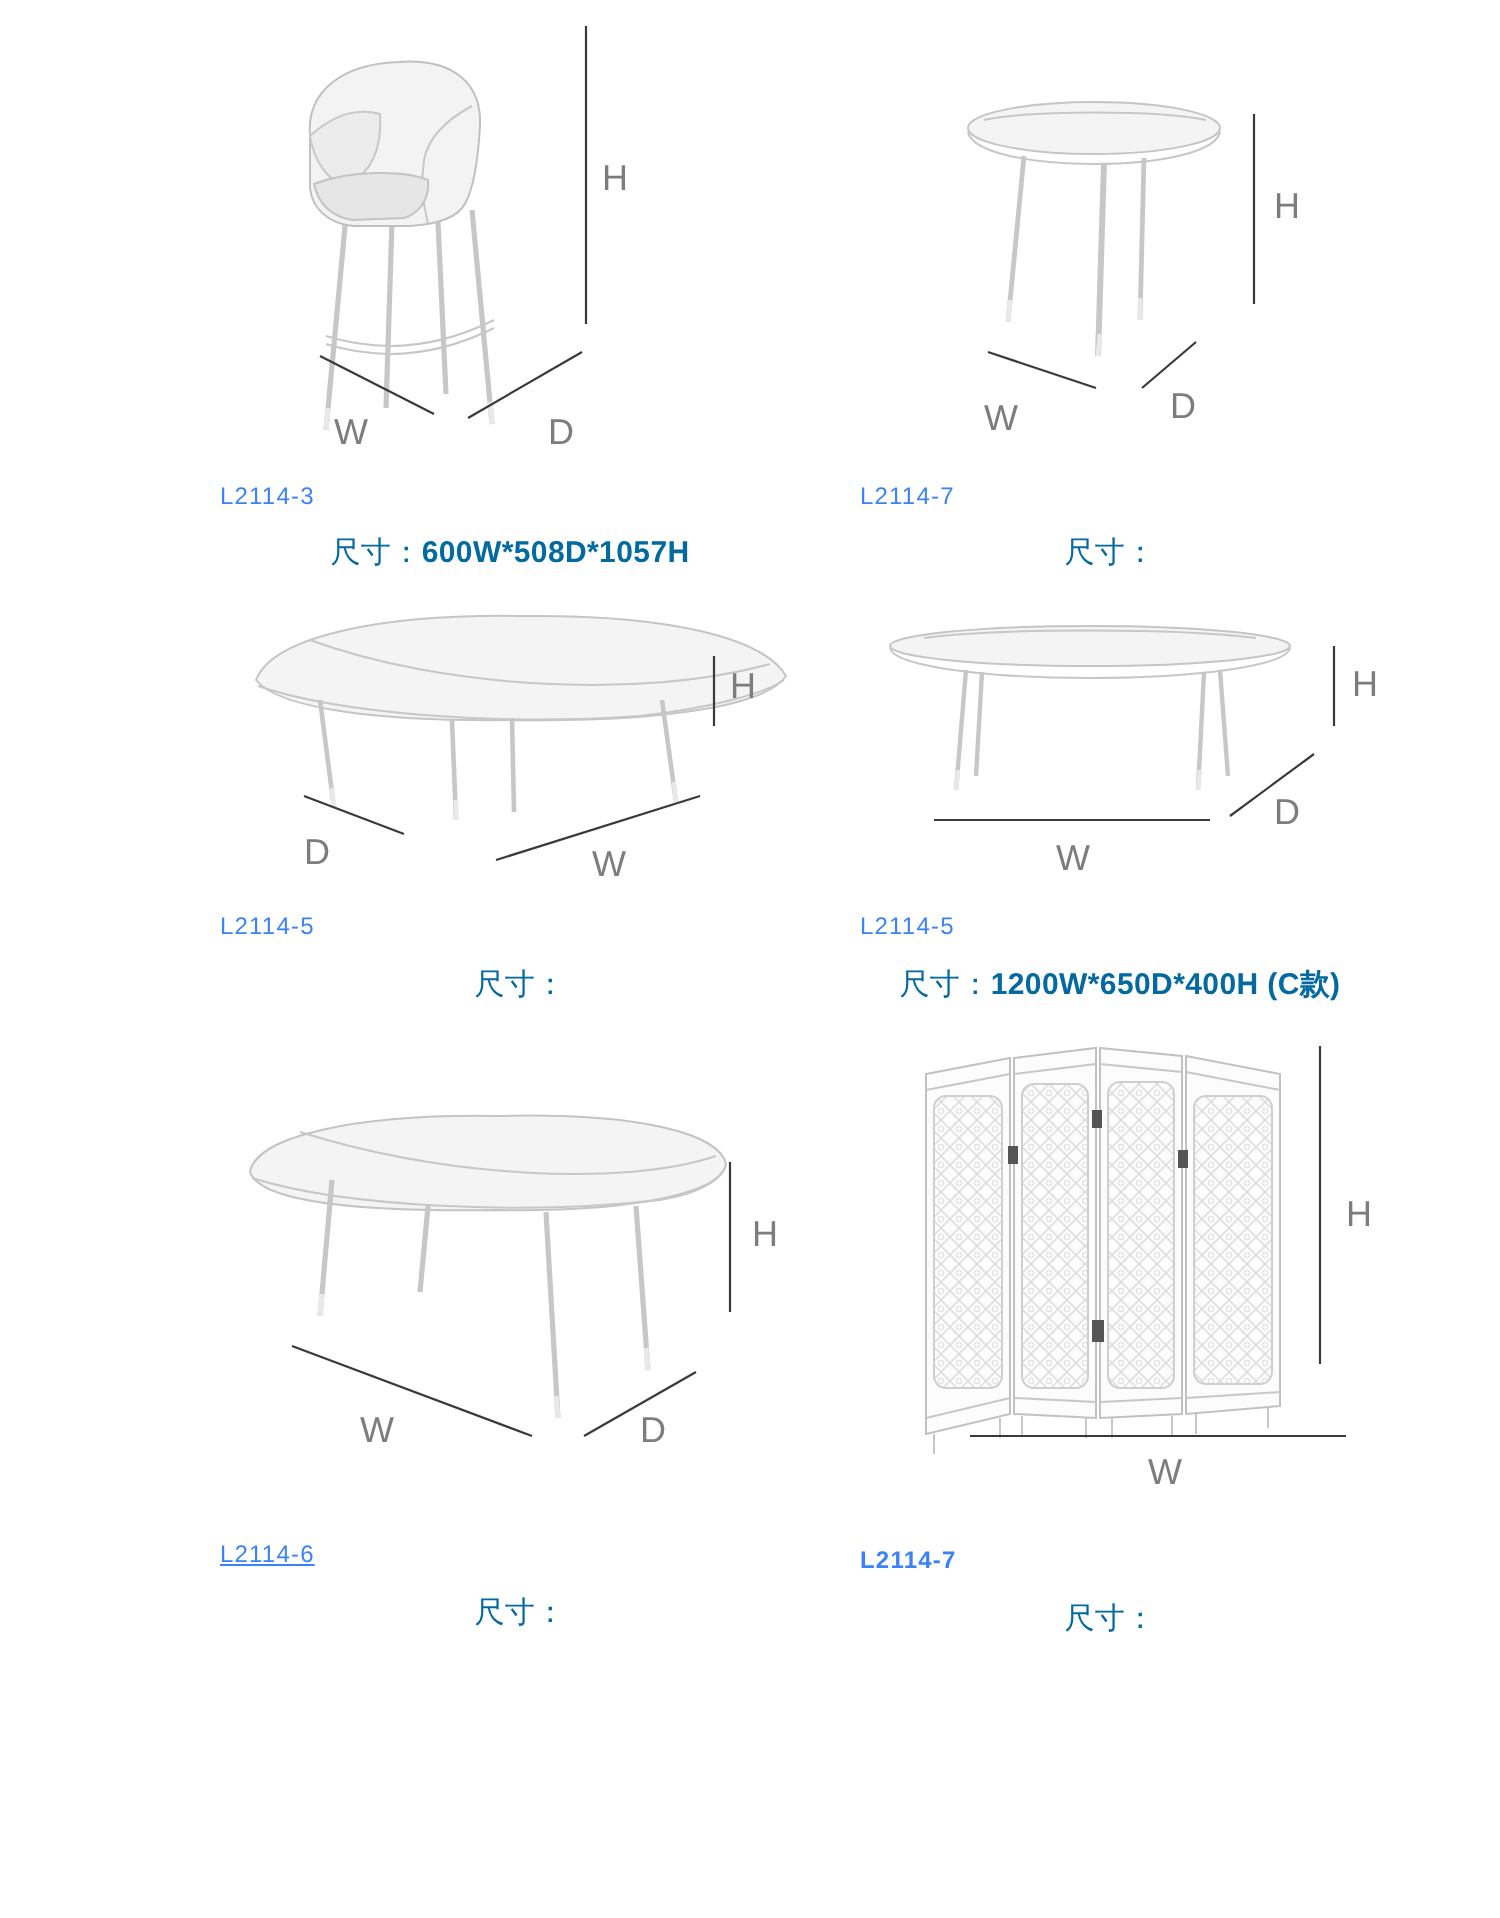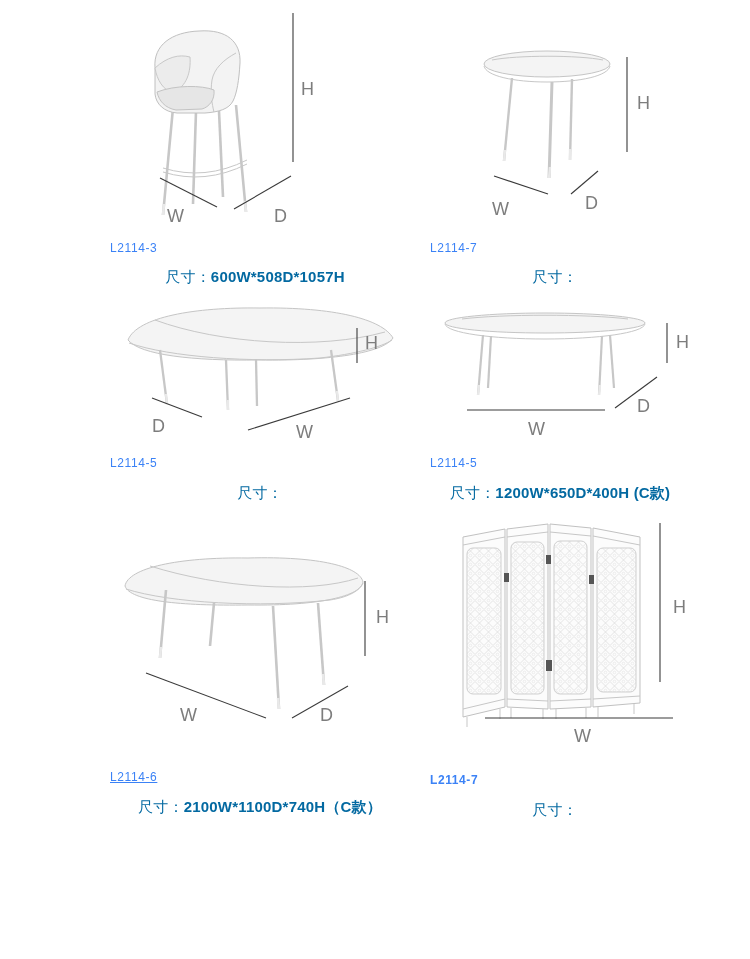--- a/index.html
+++ b/index.html
@@ -167,21 +167,20 @@
     <line class="dimline" x1="36" y1="125" x2="156" y2="170"></line>
     <line class="dimline" x1="182" y1="170" x2="238" y2="138"></line>
   </svg>
   <span class="dim-label" style="left:266px;top:60px;">H</span>
   <span class="dim-label" style="left:70px;top:158px;">W</span>
   <span class="dim-label" style="left:210px;top:158px;">D</span>
   <div class="code" style="top:222px;text-decoration:underline;">L2114-6</div>
   <div class="specs" style="top:246px;">
     <span class="prefix">尺寸：</span>
     <div class="lines">
-      <div>2100W*1100D*740H（C款）</div>
     </div>
   </div>
 </div>
 
 <div class="cell c6" style="left:430px;top:515px;width:290px;height:330px;">
   <svg width="290" height="235" viewBox="0 0 290 235">
     <defs>
       <pattern id="lattice" width="9" height="9" patternUnits="userSpaceOnUse">
         <path d="M4.5,0 L9,4.5 L4.5,9 L0,4.5 Z" fill="none" stroke="#dadada" stroke-width="0.7"></path>
         <circle cx="4.5" cy="4.5" r="1.3" fill="none" stroke="#e3e3e3" stroke-width="0.6"></circle>

